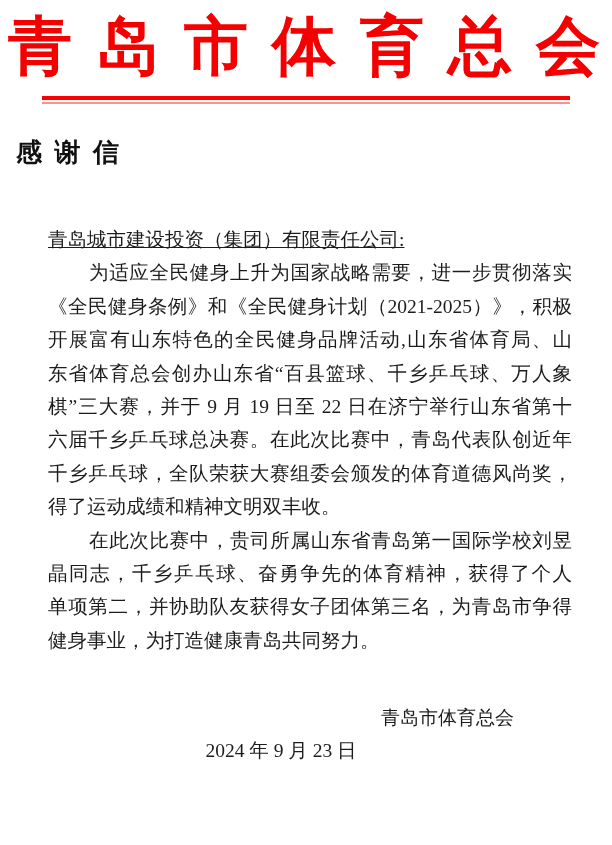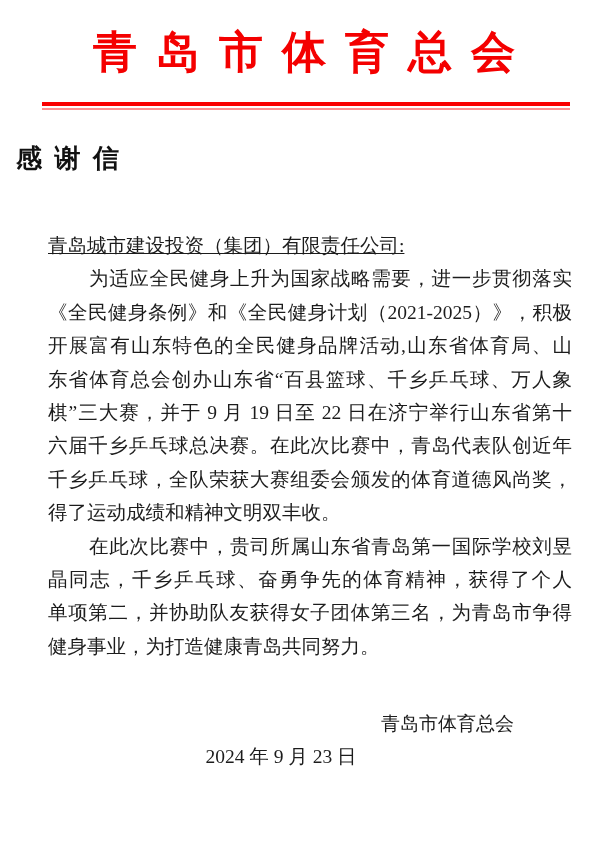--- a/index.html
+++ b/index.html
@@ -6,25 +6,25 @@
   .page {
     position: relative;
     width: 612px;
     height: 845px;
     background: var(--bg, #ffffff);
     color: var(--ink, #1c1c1c);
     font-family: "Liberation Serif", "DejaVu Serif", serif;
     overflow: hidden;
   }
   .org-title {
-    padding-top: 20px;
+    padding-top: 14px;
     height: 66px;
     line-height: 66px;
     text-align: center;
-    font-size: 44px;
+    font-size: 64px;
     font-weight: bold;
     color: var(--accent, #f40000);
     letter-spacing: 4px;
     white-space: nowrap;
   }
   .rule { margin: 16px auto 0 auto; width: 528px; }
   .rule-thick { height: 4px; background: var(--rule-top, #fa0000); }
   .rule-gap   { height: 2px; background: transparent; }
   .rule-thin  { height: 2px; background: var(--rule-thin, #ff8f8f); }
   .letter-title {

